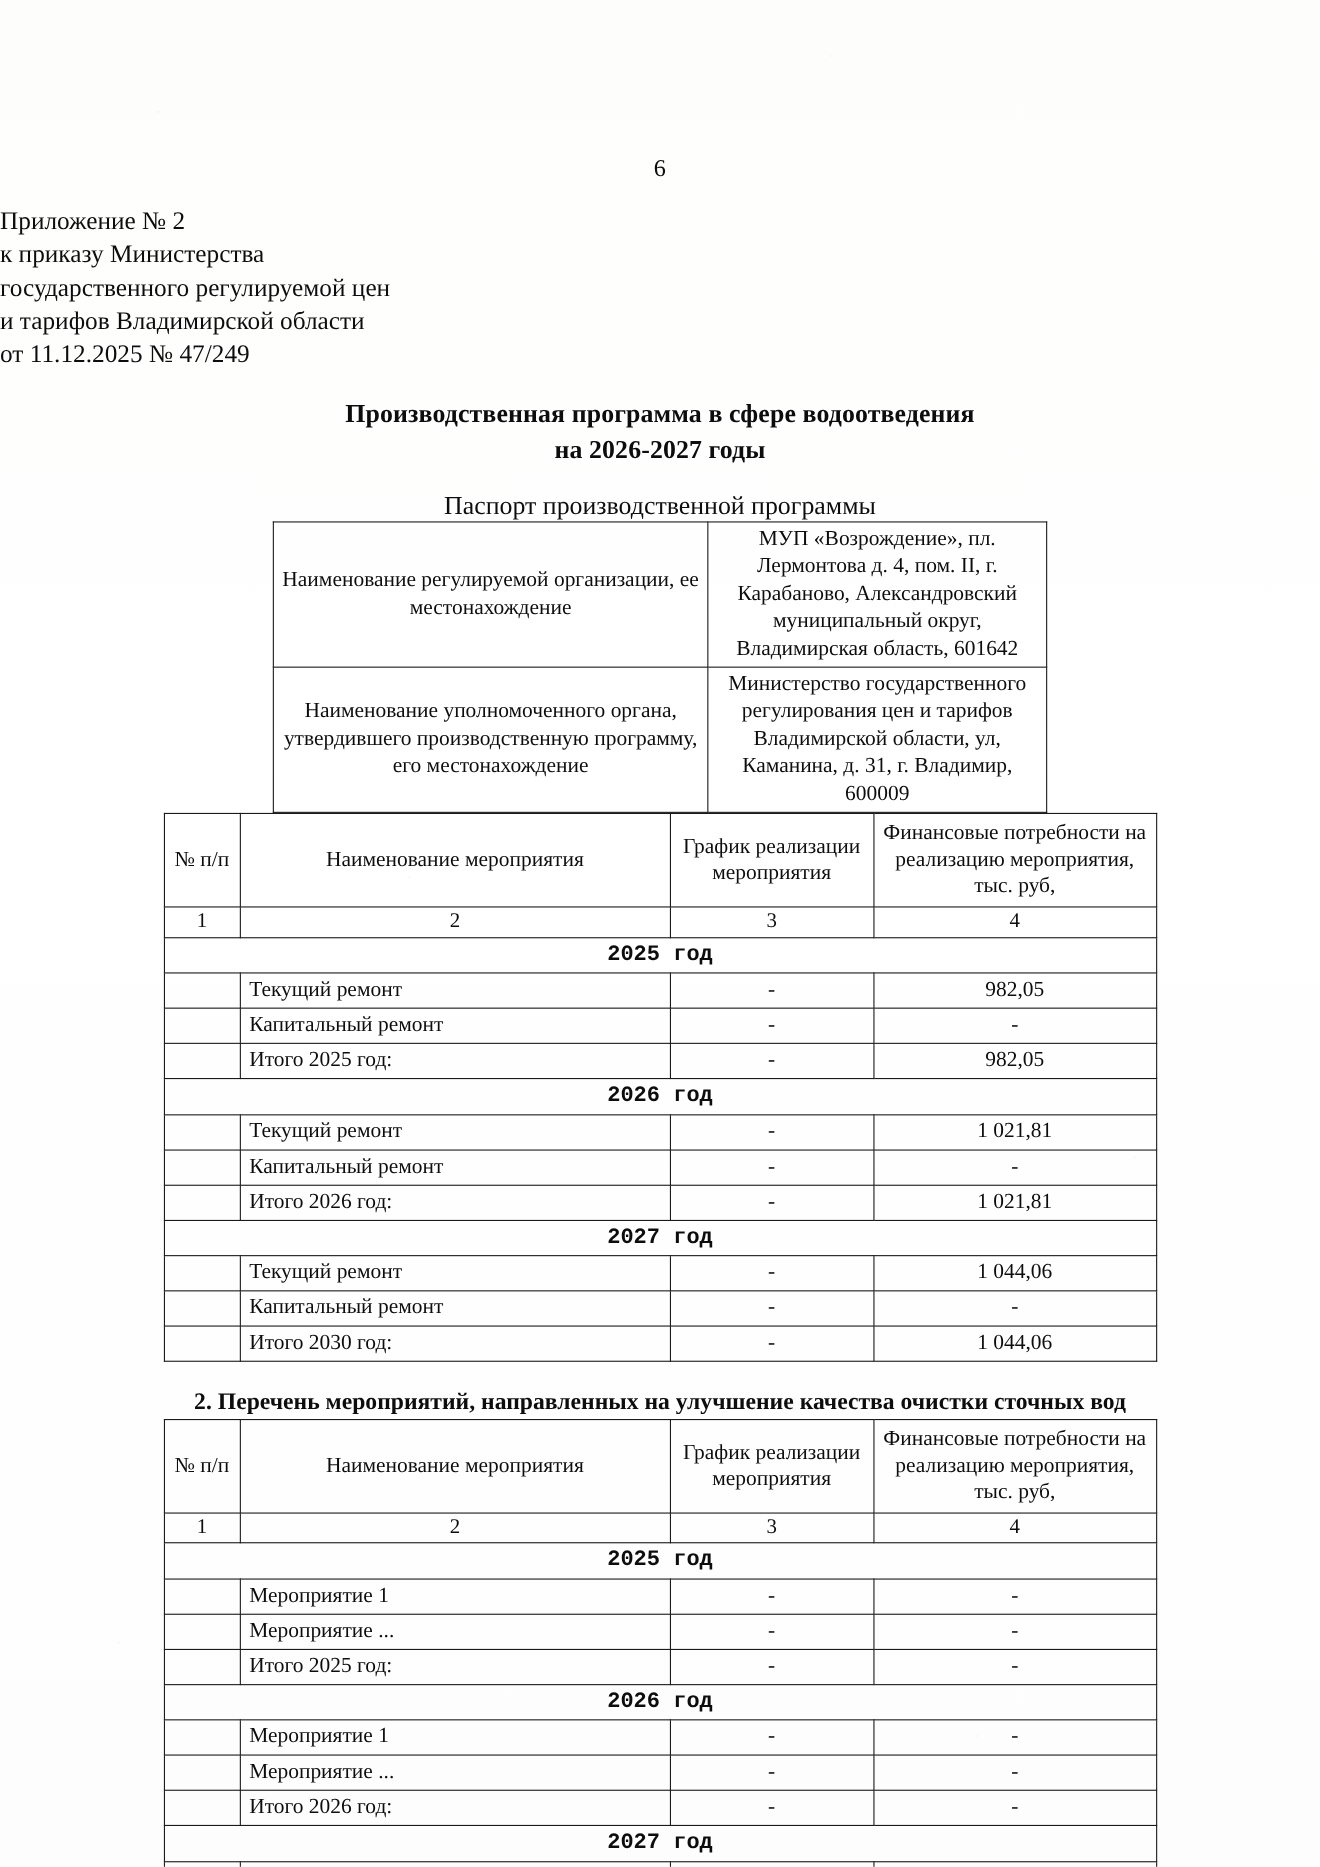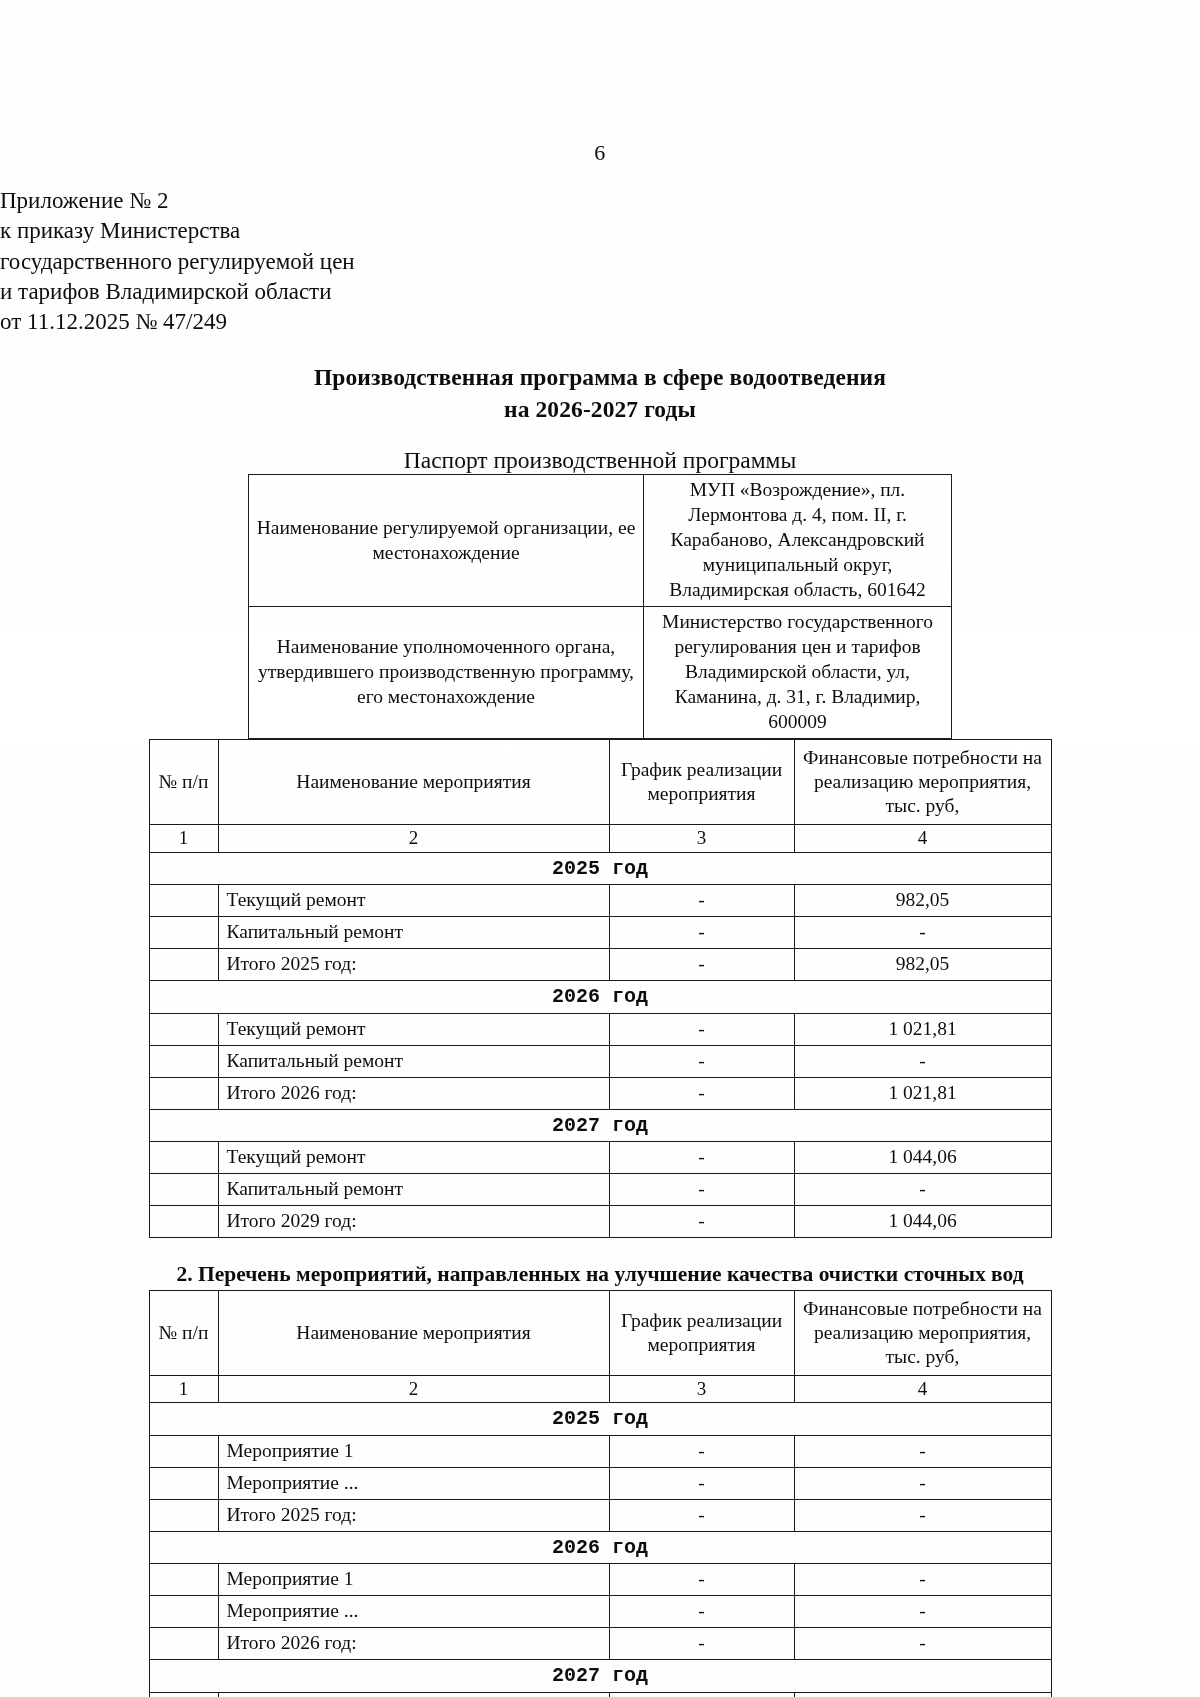--- a/index.html
+++ b/index.html
@@ -261,21 +261,21 @@
           <td class="col-fin val">1 044,06</td>
         </tr>
         <tr>
           <td class="col-no"></td>
           <td class="col-name rowname">Капитальный ремонт</td>
           <td class="col-sched val dash-cell">-</td>
           <td class="col-fin val dash-cell">-</td>
         </tr>
         <tr>
           <td class="col-no"></td>
-          <td class="col-name rowname indent">Итого 2029 год:</td>
+          <td class="col-name rowname indent">Итого 2030 год:</td>
           <td class="col-sched val dash-cell">-</td>
           <td class="col-fin val">1 044,06</td>
         </tr>
       </tbody>
     </table>
 
     <div class="section-heading">2.  Перечень мероприятий, направленных на улучшение качества очистки сточных вод</div>
 
     <table class="doc measures tbl2">
       <tbody>

